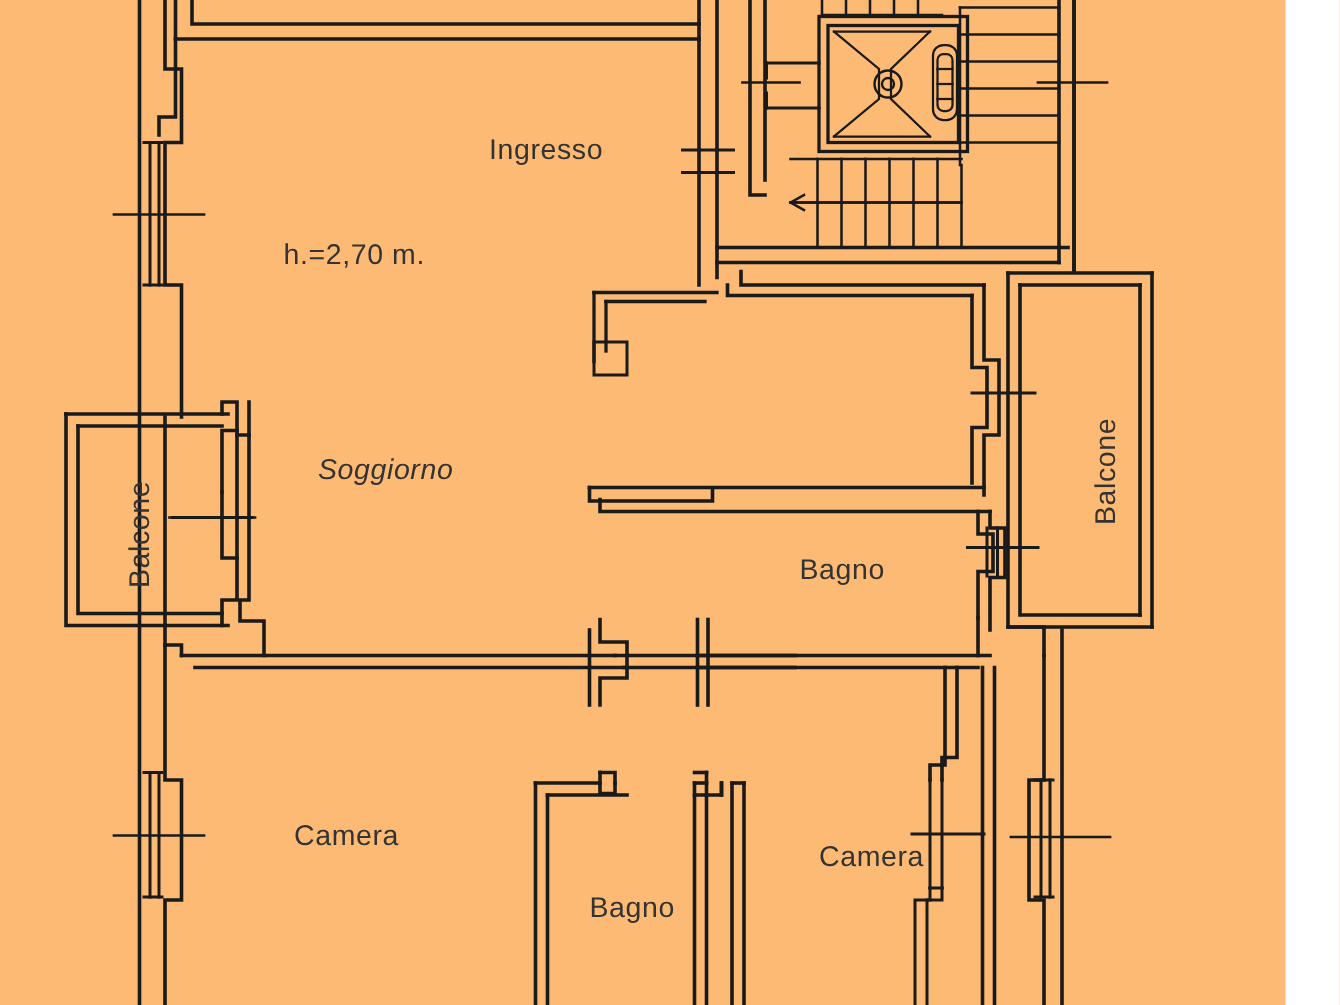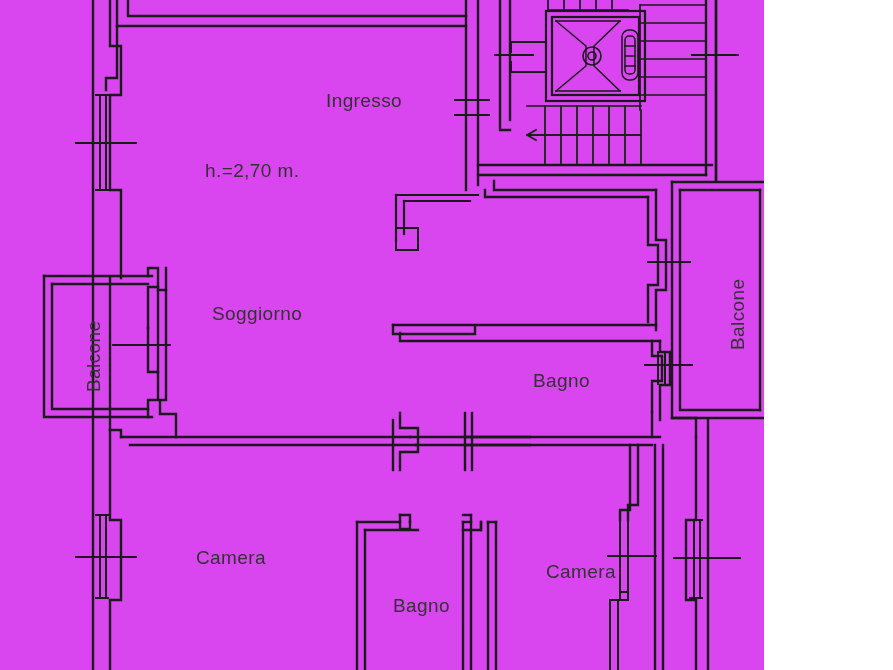--- a/index.html
+++ b/index.html
@@ -5,23 +5,23 @@
   html, body {
     margin: 0;
     padding: 0;
     background: #ffffff;
   }
   body {
     font-family: "Liberation Sans", sans-serif;
   }
   #plan-root {
     position: relative;
-    width: 764px;
+    width: 857px;
     height: 670px;
-    background: #d946ef;
+    background: #fdba74;
     overflow: hidden;
   }
   #plan-svg {
     position: absolute;
     left: 0;
     top: 0;
     width: 893px;
     height: 670px;
   }
   .room-label {
@@ -324,23 +324,23 @@
       </g>
       <g stroke-width="1.8">
         <path d="M 113 345 L 170 345"></path>
       </g>
 
     </g>
   </svg>
 
   <div class="room-label" style="left:326px; top:90px;">Ingresso</div>
 
-  <div class="room-label" style="left:205px; top:160px;text-align:right;">h.=2,70 m.</div>
-
-  <div class="room-label" style="left:212px; top:303px;">Soggiorno</div>
+  <div class="room-label" style="left:189px; top:160px;text-align:right;">h.=2,70 m.</div>
+
+  <div class="room-label" style="left:212px; top:303px;font-style:italic;">Soggiorno</div>
 
 
   <div class="room-label" style="left:533px; top:370px;">Bagno</div>
 
   <div class="room-label" style="left:393px; top:595px;">Bagno</div>
 
   <div class="room-label" style="left:196px; top:547px;">Camera</div>
 
   <div class="room-label" style="left:546px; top:561px;">Camera</div>
 

